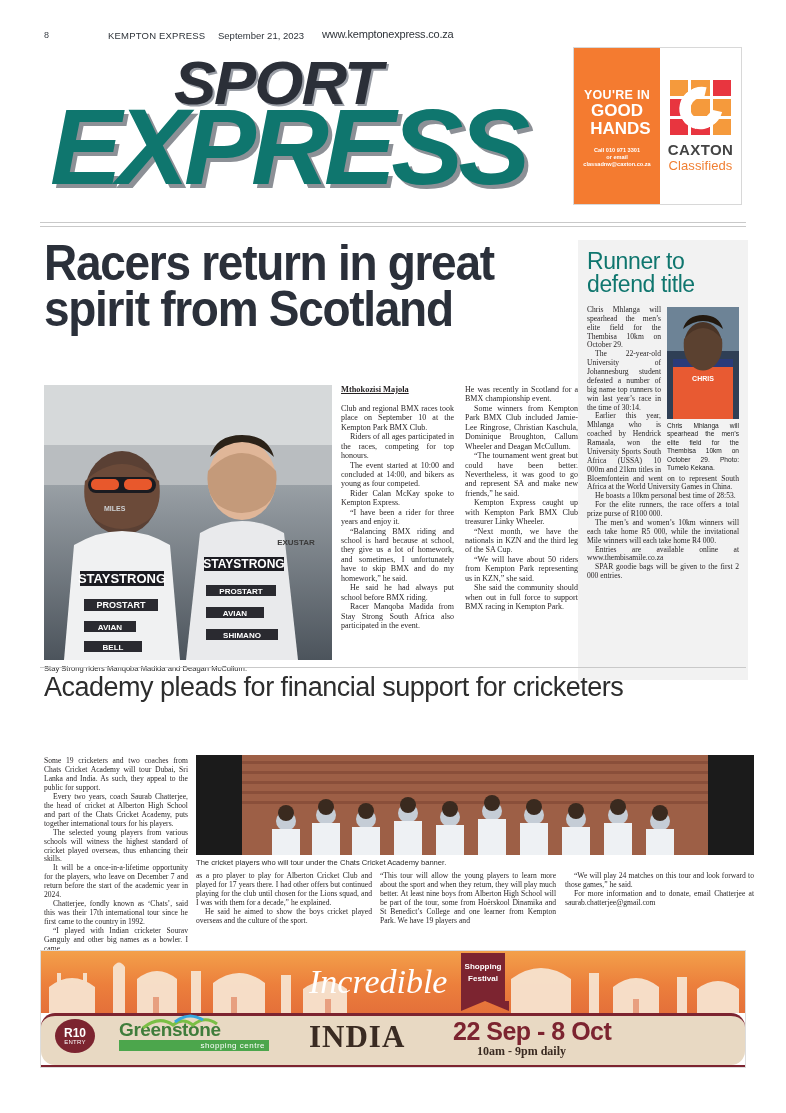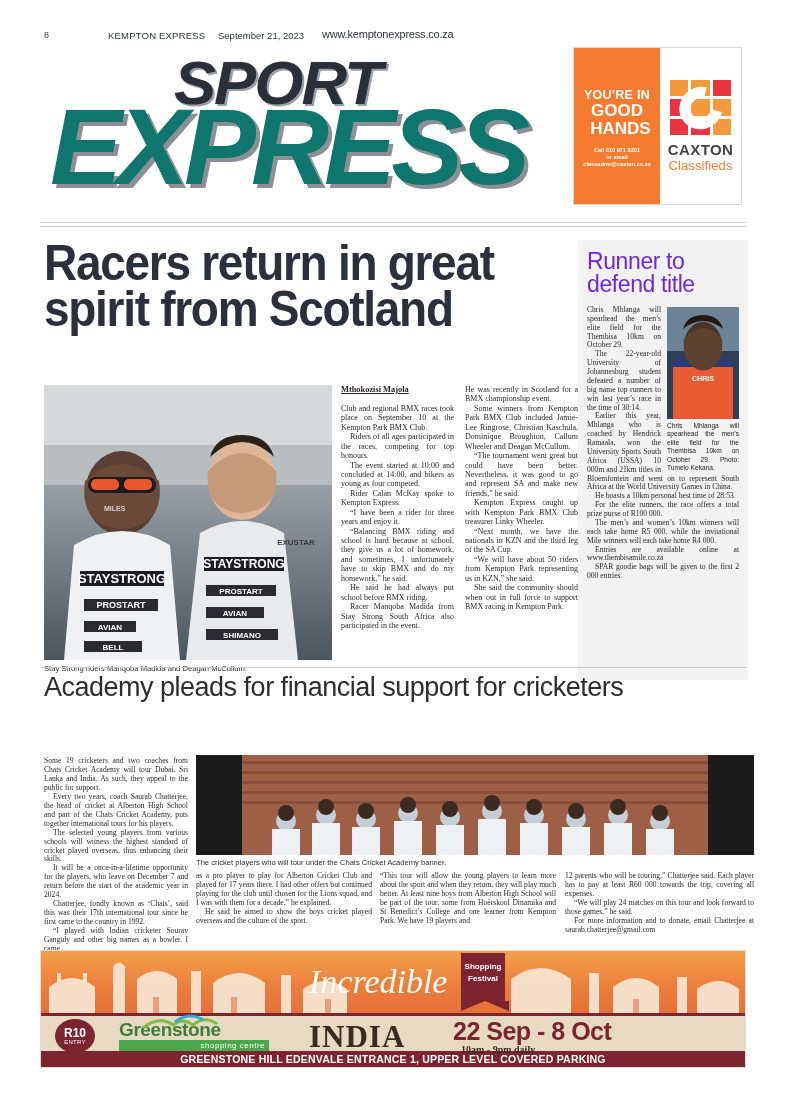--- a/index.html
+++ b/index.html
@@ -127,21 +127,21 @@
   #lead-col2 { left: 341px; top: 385px; width: 113px; }
   #lead-col3 { left: 465px; top: 385px; width: 113px; }
 
   
   .sidebar {
     position: absolute; left: 578px; top: 240px; width: 170px; height: 440px;
     background: #f2f2f2; padding: 10px 9px;
   }
   .side-head {
     font-family:"Liberation Sans",sans-serif; font-size: 23px; line-height: 1.02;
-    color: #6d28d9; letter-spacing: -.4px; margin-bottom: 9px;
+    color: #0f766e; letter-spacing: -.4px; margin-bottom: 9px;
   }
   .side-flow { font-size: 7.6px; line-height: 1.17; text-align: justify; }
   .side-flow p { text-indent: 8px; margin: 0; }
   .side-flow p.first { text-indent: 0; }
   .side-photo {
     float: right; width: 72px; height: 112px; margin: 1px 0 3px 6px;
     background: #5a6b78; overflow: hidden; position: relative;
   }
   .side-cap {
     float: right; clear: right; width: 72px; margin-left: 6px;
@@ -188,22 +188,22 @@
     position:absolute; left: 420px; top: 2px; width: 44px; height: 48px;
     background: #7c2430; color:#fff; text-align:center;
     font-family:"Liberation Sans",sans-serif; font-weight:bold; font-size: 8px;
     padding-top: 8px; line-height: 1.5;
   }
   .ad-festival:after{
     content:""; position:absolute; left:0; bottom:-10px; border-left:24px solid #7c2430;
     border-right:24px solid #7c2430; border-bottom:10px solid transparent;
   }
   .ad-mid {
-    position: relative; height: 38px; background: #e8d9c3;
-    border-top: 3px solid #7c2430; display:flex; align-items:center;
+    position: relative; height: 52px; background: #e8d9c3;
+    border-top: 3px solid #7c2430; display:flex; align-items:center;border-radius:14px;
   }
   .ad-r10 {
     position:absolute; left: 14px; top: 3px; width: 40px; height: 34px;
     background:#7c2430; color:#fff; border-radius:50%;
     font-family:"Liberation Sans",sans-serif; text-align:center;
     display:flex; flex-direction:column; justify-content:center;
   }
   .ad-r10 b { font-size: 12px; line-height: 1; }
   .ad-r10 span { font-size: 6px; letter-spacing:.3px; }
   .ad-green { position:absolute; left: 78px; top: 4px; width: 150px; }
@@ -223,22 +223,22 @@
     position:absolute; left: 268px; top: 3px;
     font-family:"Liberation Serif", serif; font-weight:bold; font-size: 31px;
     color:#3a2b22; letter-spacing: 1px;
   }
   .ad-dates {
     position:absolute; left: 412px; top: 1px;
     font-family:"Liberation Sans",sans-serif; font-weight:bold; font-size: 25px;
     color:#7c2430; letter-spacing:-.5px;
   }
   .ad-hours {
-    position:absolute; left: 420px; top: 28px;
-    font-family:"Liberation Serif",serif; font-weight:bold; font-size: 10px;
+    position:absolute; left: 436px; top: 28px;
+    font-family:"Liberation Serif",serif; font-weight:bold; font-size: 12px;
     color:#3a2b22;
   }
   .ad-bottom {
     height: 16px; background:#7c2430; color:#fff; text-align:center;
     font-family:"Liberation Sans",sans-serif; font-weight:bold; font-size: 10.5px;
     letter-spacing: .2px; padding-top: 2px;
   }
 
   
   .ph-sky { position:absolute; inset:0; }
@@ -458,21 +458,20 @@
       <p>“I played with Indian cricketer Sourav Ganguly and other big names as a bowler. I came</p>
     </div>
   <div class="col" id="cr-col2">
       <p class="first">as a pro player to play for Alberton Cricket Club and played for 17 years there. I had other offers but continued playing for the club until chosen for the Lions squad, and I was with them for a decade,” he explained.</p>
       <p>He said he aimed to show the boys cricket played overseas and the culture of the sport.</p>
     </div>
   <div class="col" id="cr-col3">
       <p class="first">“This tour will allow the young players to learn more about the sport and when they return, they will play much better. At least nine boys from Alberton High School will be part of the tour, some from Hoërskool Dinamika and St Benedict’s College and one learner from Kempton Park. We have 19 players and</p>
     </div>
   <div class="col" id="cr-col4">
-      <p class="first">12 parents who will be touring,” Chatterjee said. Each player has to pay at least R60 000 towards the trip, covering all expenses.</p>
       <p>“We will play 24 matches on this tour and look forward to those games,” he said.</p>
       <p>For more information and to donate, email Chatterjee at saurab.chatterjee@gmail.com</p>
     </div>
 
   <div class="ad">
     <div class="ad-top">
       <svg class="skyline" viewBox="0 0 706 56" preserveAspectRatio="none">
         <g fill="#f7e3cf" opacity=".95">
           <rect x="8" y="30" width="46" height="26"></rect>
             <path d="M8 30 q23 -18 46 0z"></path>

